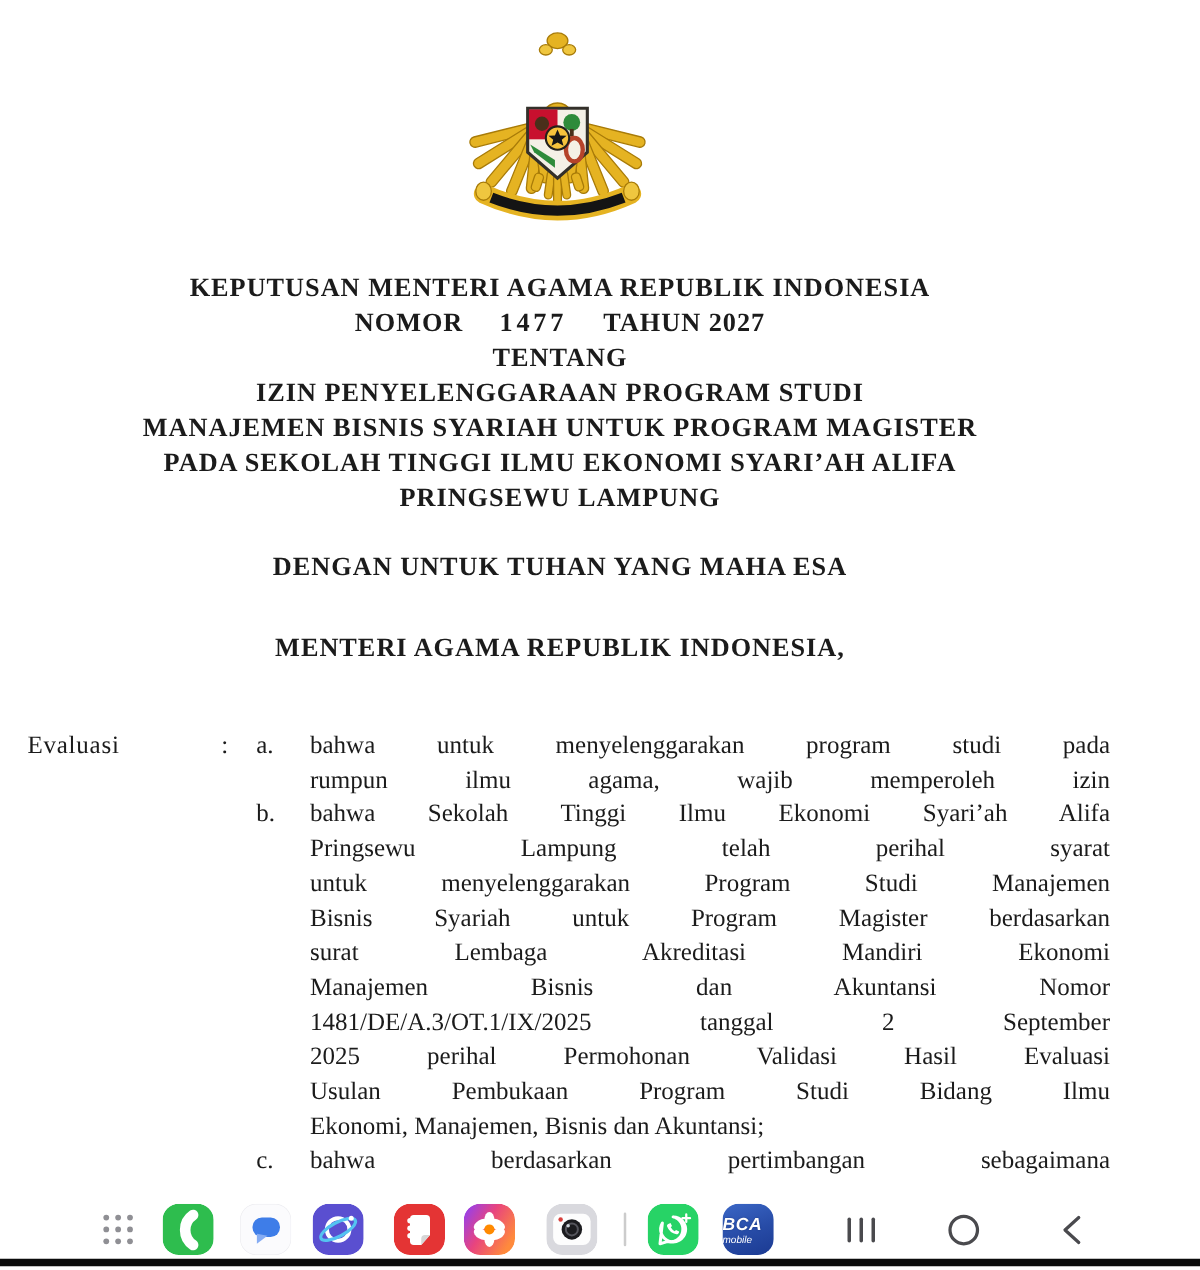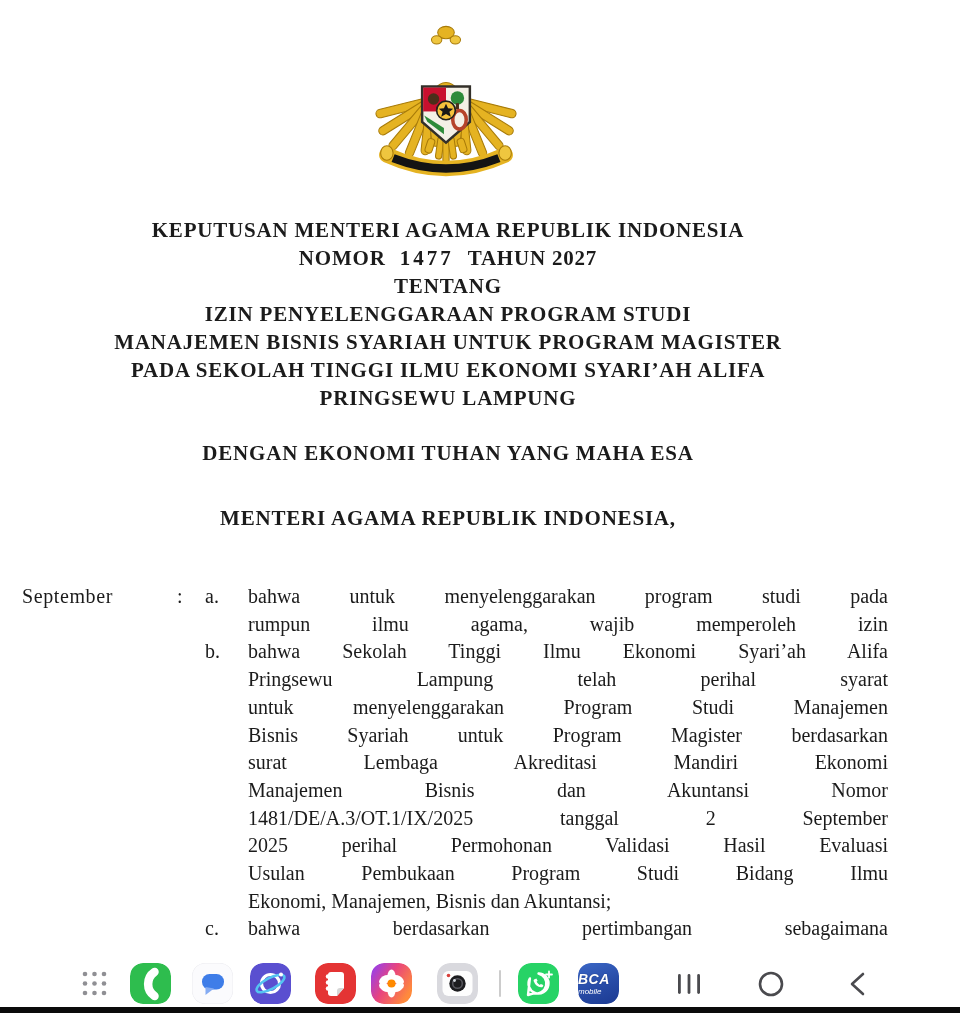--- a/index.html
+++ b/index.html
@@ -7,21 +7,21 @@
   .screen {
     position:relative; width:960px; height:1016px;
     background:#ffffff; overflow:hidden;
     font-family:"Liberation Serif", serif;
     color:#1b1b1b;
   }
   
   .emblem { position:absolute; left:368px; top:16px; width:156px; height:166px; }
   .title-block { position:absolute; left:0; top:216px; width:896px; text-align:center;
     font-size:21px; font-weight:600; letter-spacing:0.8px; line-height:28px; }
-  .nomor-line { display:flex; justify-content:center; gap:14px; }
+  .nomor-line { display:flex; justify-content:center; gap:29px; }
   .nomor-line .num { letter-spacing:3px; }
   .invocation { position:absolute; left:0; top:441px; width:896px; text-align:center;
     font-size:21px; font-weight:600; letter-spacing:0.8px; }
   .authority  { position:absolute; left:0; top:494px; width:896px; text-align:center;
     font-size:21px; font-weight:600; letter-spacing:0.8px;margin-top:12px; }
   .menimbang { position:absolute; left:22px; top:583px; width:866px;
     font-size:20px; line-height:27.7px; font-weight:500; }
   .m-row { display:grid; grid-template-columns:155px 28px 43px 640px; align-items:start; }
   .m-label { letter-spacing:0.6px; }
   .jl { text-align:justify; text-align-last:justify; }
@@ -134,26 +134,26 @@
       <span class="num">1477</span>
       <span>TAHUN 2027</span>
     </div>
     <div>TENTANG</div>
     <div>IZIN PENYELENGGARAAN PROGRAM STUDI</div>
     <div>MANAJEMEN BISNIS SYARIAH UNTUK PROGRAM MAGISTER</div>
     <div>PADA SEKOLAH TINGGI ILMU EKONOMI SYARI’AH ALIFA</div>
     <div>PRINGSEWU LAMPUNG</div>
   </div>
 
-  <div class="invocation">DENGAN EKONOMI TUHAN YANG MAHA ESA</div>
+  <div class="invocation">DENGAN UNTUK TUHAN YANG MAHA ESA</div>
   <div class="authority">MENTERI AGAMA REPUBLIK INDONESIA,</div>
 
   <div class="menimbang">
     <div class="m-row">
-      <div class="m-label">September</div>
+      <div class="m-label">Evaluasi</div>
       <div>:</div>
       <div>a.</div>
       <div>
         <div class="jl">bahwa untuk menyelenggarakan program studi pada</div>
         <div class="jl">rumpun ilmu agama, wajib memperoleh izin</div>
       </div>
     </div>
     <div class="m-row">
       <div></div>
         <div></div>

